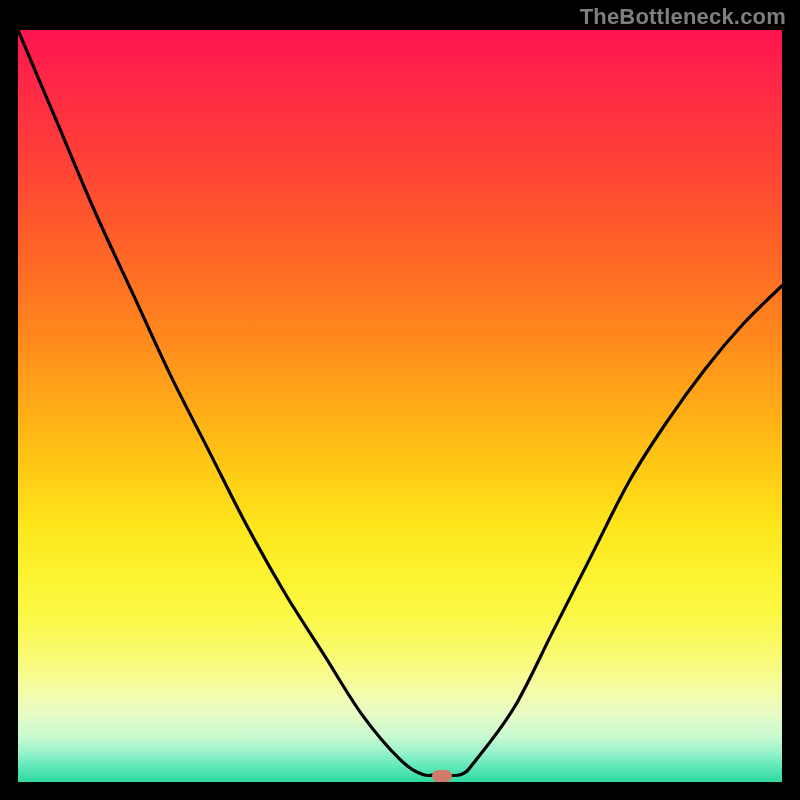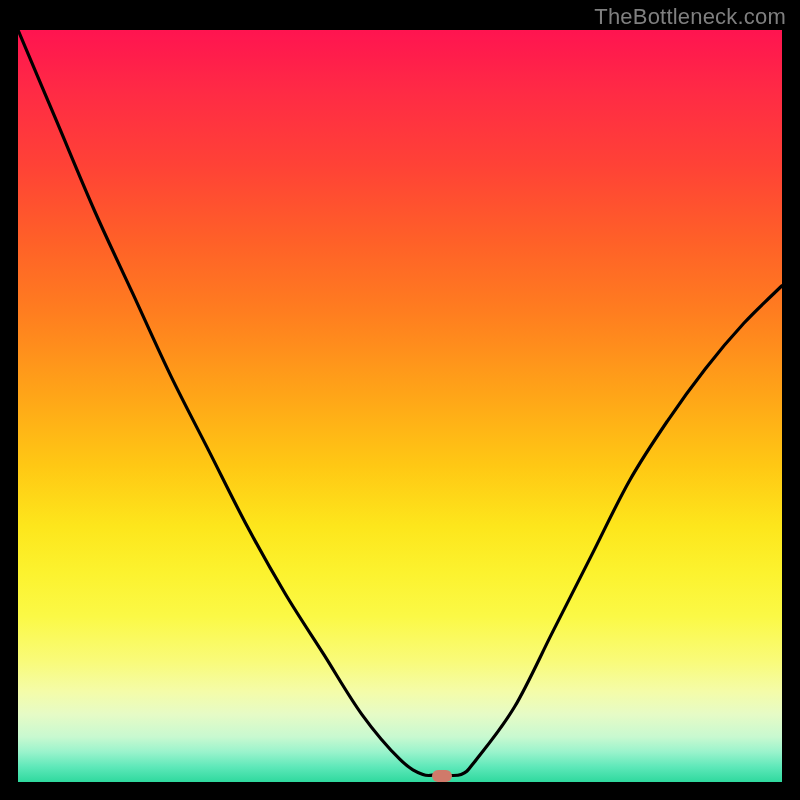--- a/index.html
+++ b/index.html
@@ -49,21 +49,21 @@
     background: #d07a6a;
     transform: translate(-50%, -50%);
   }
   .watermark {
     position: absolute;
     top: 4px;
     right: 14px;
     font-family: Arial, Helvetica, sans-serif;
     font-size: 22px;
     color: #7f7f7f;
-    font-weight: 400;
+    font-weight: 700;
     letter-spacing: 0.2px;
   }
 </style>
 </head>
 <body>
 
 <div class="frame">
   <div class="watermark">TheBottleneck.com</div>
   <div class="plot-area">
     <svg class="curve" viewBox="0 0 764 752" preserveAspectRatio="none">

